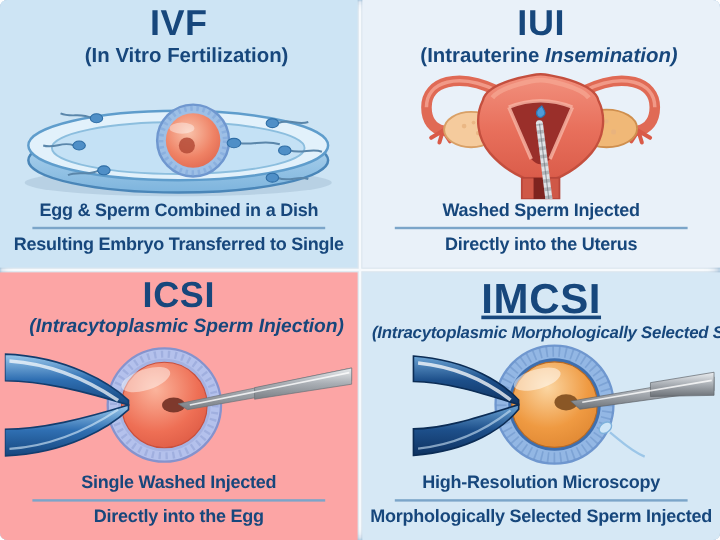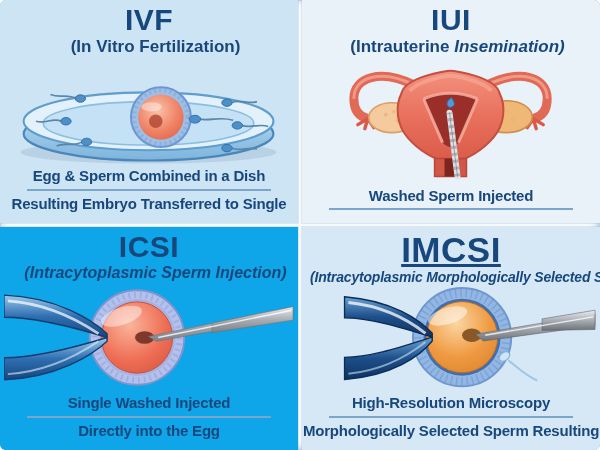--- a/index.html
+++ b/index.html
@@ -22,21 +22,21 @@
   }
   .panel{
     box-sizing:border-box;
     display:flex;flex-direction:column;align-items:center;
     padding:5px 0 10px 0;
     overflow:hidden;
     box-shadow:0 0 0 1px rgba(150,178,205,.28);
   }
   .panel.tl{background:#cde4f4;}
   .panel.tr{background:#e9f1f9;}
-  .panel.bl{background:#0ea5e9;}
+  .panel.bl{background:#fca5a5;}
   .panel.br{background:#d6e8f5;}
   .title{
     margin:0;line-height:1.02;
     font-size:30px;font-weight:bold;letter-spacing:.5px;
   }
   .panel.br .title{font-size:35px;text-decoration:underline;}
   .subtitle{
     font-size:17px;font-weight:bold;line-height:1.15;margin-top:1px;
     text-align:center;width:100%;margin-left:13px;
   }
@@ -162,20 +162,21 @@
         <path d="M152,112 L144,48" stroke="#dfe3e7" stroke-width="6" stroke-linecap="round"></path>
         <path d="M152,112 L144,48" stroke="#8a8f94" stroke-width="6" stroke-dasharray="3 4" opacity="0.55" fill="none"></path>
         <path d="M152,112 L144,48" stroke="#6d7278" stroke-width="1" opacity="0.6"></path>
 
         <path d="M146,33 c3,5 4,7 0.5,9 c-3.5,2 -6,-2 -4.5,-5 c1,-2 2.5,-3 4,-4 Z" fill="#4f9bd9" stroke="#2e77b5" stroke-width="1"></path>
       </svg>
     </div>
     <div class="desc">
       <div class="desc-line">Washed Sperm Injected</div>
       <hr class="sep">
+      <div class="desc-line">Directly into the Uterus</div>
     </div>
   </section>
 
   <section class="panel bl">
     <h1 class="title">ICSI</h1>
     <div class="subtitle">(Intracytoplasmic Sperm Injection)</div>
     <div class="art">
       <svg viewBox="0 0 300 104" preserveAspectRatio="xMidYMid meet">
         <defs>
           <radialGradient id="eggYolk2" cx="0.4" cy="0.32" r="0.9">
@@ -258,17 +259,17 @@
 
         <path d="M40,8 C90,12 118,32 131,46 L131,50 C96,39 66,30 40,30 Z" fill="url(#pip2)" stroke="#0b2c55" stroke-width="1.4"></path>
         <path d="M40,94 C90,90 118,70 131,54 L131,50 C96,61 66,71 40,71 Z" fill="url(#pip2)" stroke="#0b2c55" stroke-width="1.4"></path>
         <path d="M44,14 C84,18 110,35 124,46" fill="none" stroke="#ffffff" stroke-width="3" opacity="0.75"></path>
         <path d="M44,88 C84,84 110,66 124,55" fill="none" stroke="#cde4f6" stroke-width="2" opacity="0.6"></path>
       </svg>
     </div>
     <div class="desc">
       <div class="desc-line">High-Resolution Microscopy</div>
       <hr class="sep">
-      <div class="desc-line">Morphologically Selected Sperm Resulting</div>
+      <div class="desc-line">Morphologically Selected Sperm Injected</div>
     </div>
   </section>
 
 </div>
 
 </body></html>

